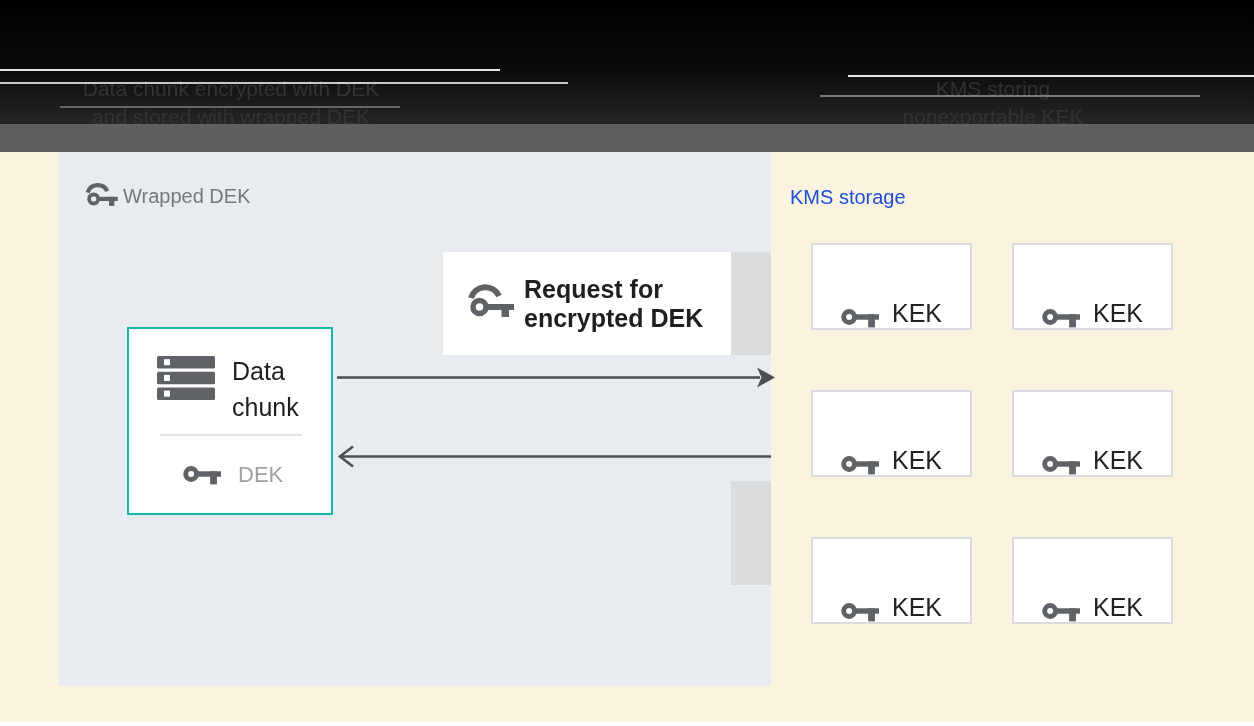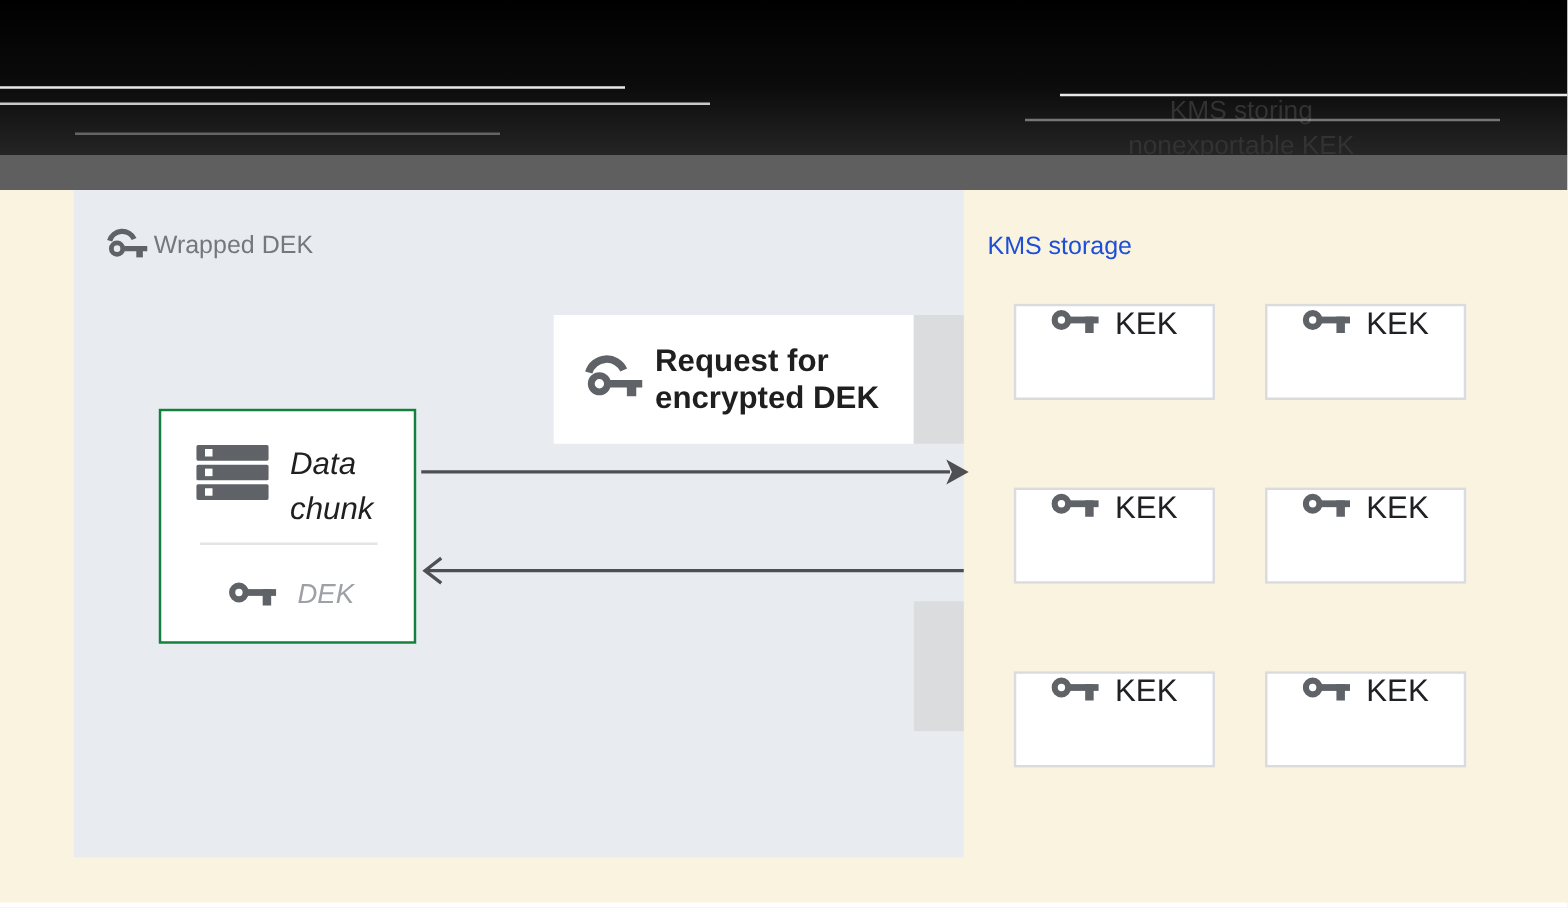--- a/index.html
+++ b/index.html
@@ -21,42 +21,46 @@
 
   .divider-bar{left:0;top:124px;width:1254px;height:28px;background:#5f5f5f;}
 
   
   .panel{left:59px;top:152px;width:712px;height:534px;background:#e8ecf0;}
   .panel-label{color:#74777b;font-size:20px;}
   .icon{color:#5f6368;}
   .icon svg{display:block;width:100%;height:100%;}
 
   .card{background:#fff;box-sizing:border-box;}
-  .bordered{border:2px solid #15803d;font-style:italic;}
+  .bordered{border:2px solid #14b8a6;}
   .tab{background:#dbdcde;}
 
   .card-title{font-size:25px;line-height:29px;color:#1f1f1f;font-weight:bold;}
   .chunk-title{font-size:25px;line-height:36px;color:#1f1f1f;}
   .chunk-divider{width:142px;height:2px;background:#e4e4e4;}
   .dek-label{font-size:22px;color:#9da1a6;}
 
   
   .kms-label{color:#1d4ed8;font-size:20px;}
-  .kek-card{width:161px;height:77px;background:#fff;border:2px solid #d9dbde;
-    box-sizing:border-box;display:flex;align-items:flex-start;justify-content:center;gap:13px;}
+  .kek-card{width:161px;height:87px;background:#fff;border:2px solid #d9dbde;
+    box-sizing:border-box;display:flex;align-items:flex-end;justify-content:center;gap:13px;}
   .kek-text{font-size:25px;color:#202124;}
   .kek-key{width:38px;height:22px;}
 
   .arrows{left:0;top:0;pointer-events:none;}
   .bottom-strip{left:0;top:722px;width:1254px;height:4px;background:#fff;}
 </style>
 </head>
 <body>
 
 <div class="abs top-bar">
+  <div class="abs caption caption-left">
+    <div>Data chunk encrypted with DEK</div>
+    <div>and stored with wrapped DEK</div>
+  </div>
   <div class="abs caption caption-right">
     <div>KMS storing</div>
     <div>nonexportable KEK</div>
   </div>
   <div class="abs streak" style="left:0;top:69px;width:500px;"></div>
   <div class="abs streak" style="left:0;top:82px;width:568px;opacity:.85;"></div>
   <div class="abs streak" style="left:848px;top:75px;width:406px;"></div>
   <div class="abs streak" style="left:820px;top:95px;width:380px;opacity:.45;"></div>
   <div class="abs streak" style="left:60px;top:106px;width:340px;opacity:.35;"></div>
 </div>

